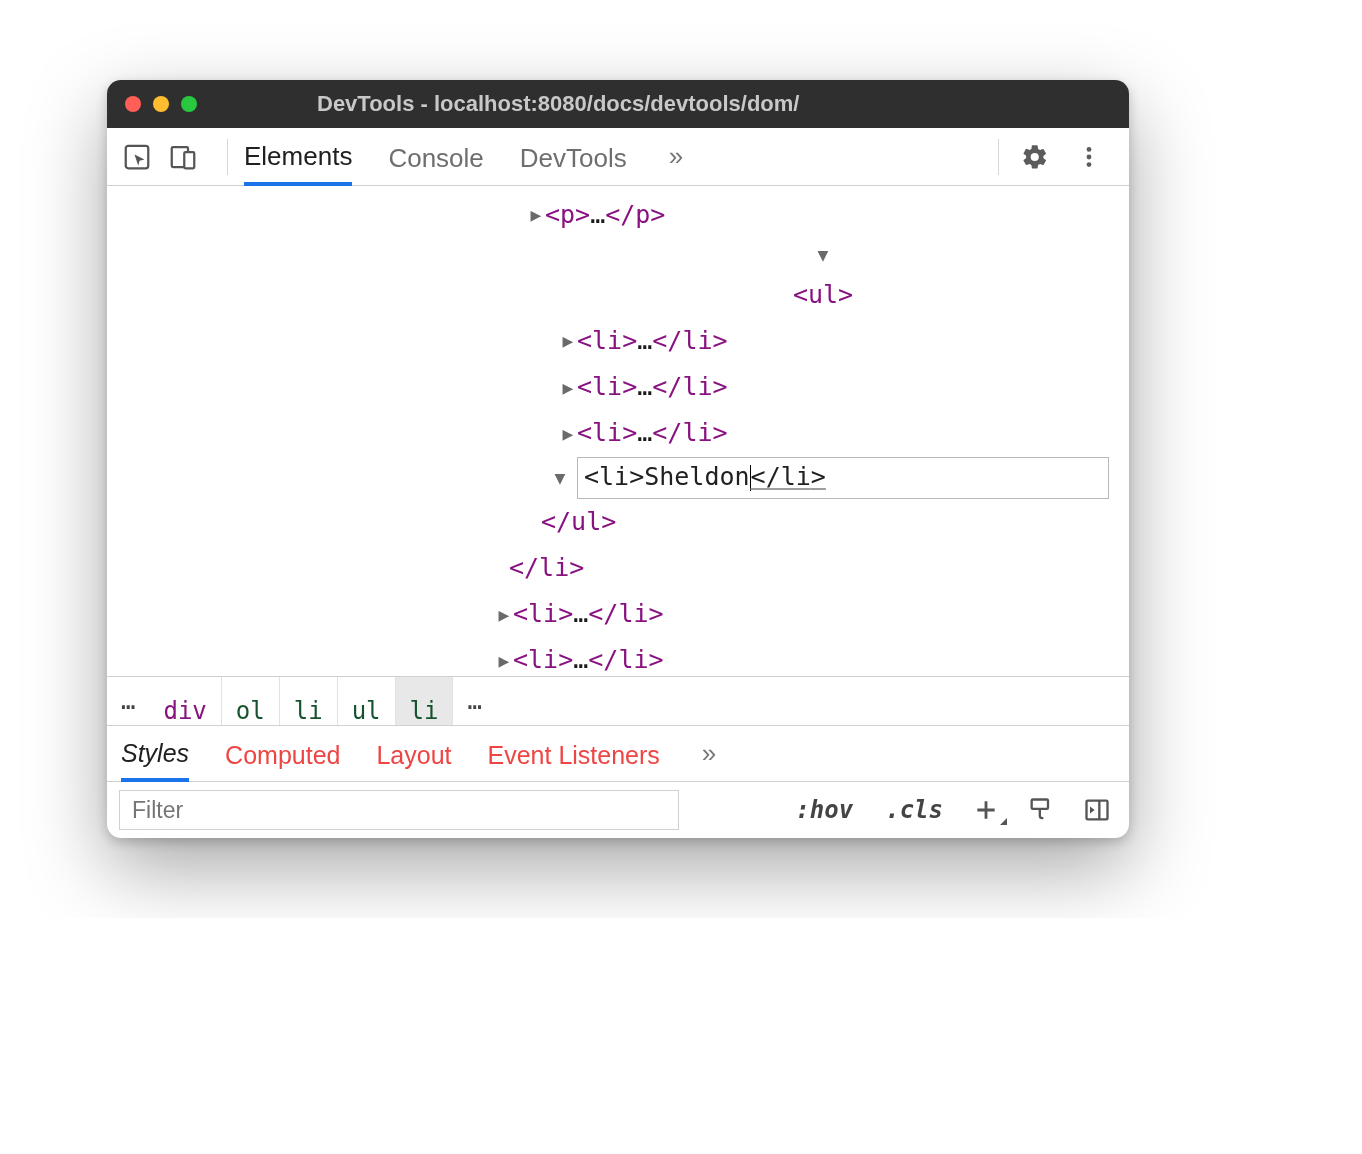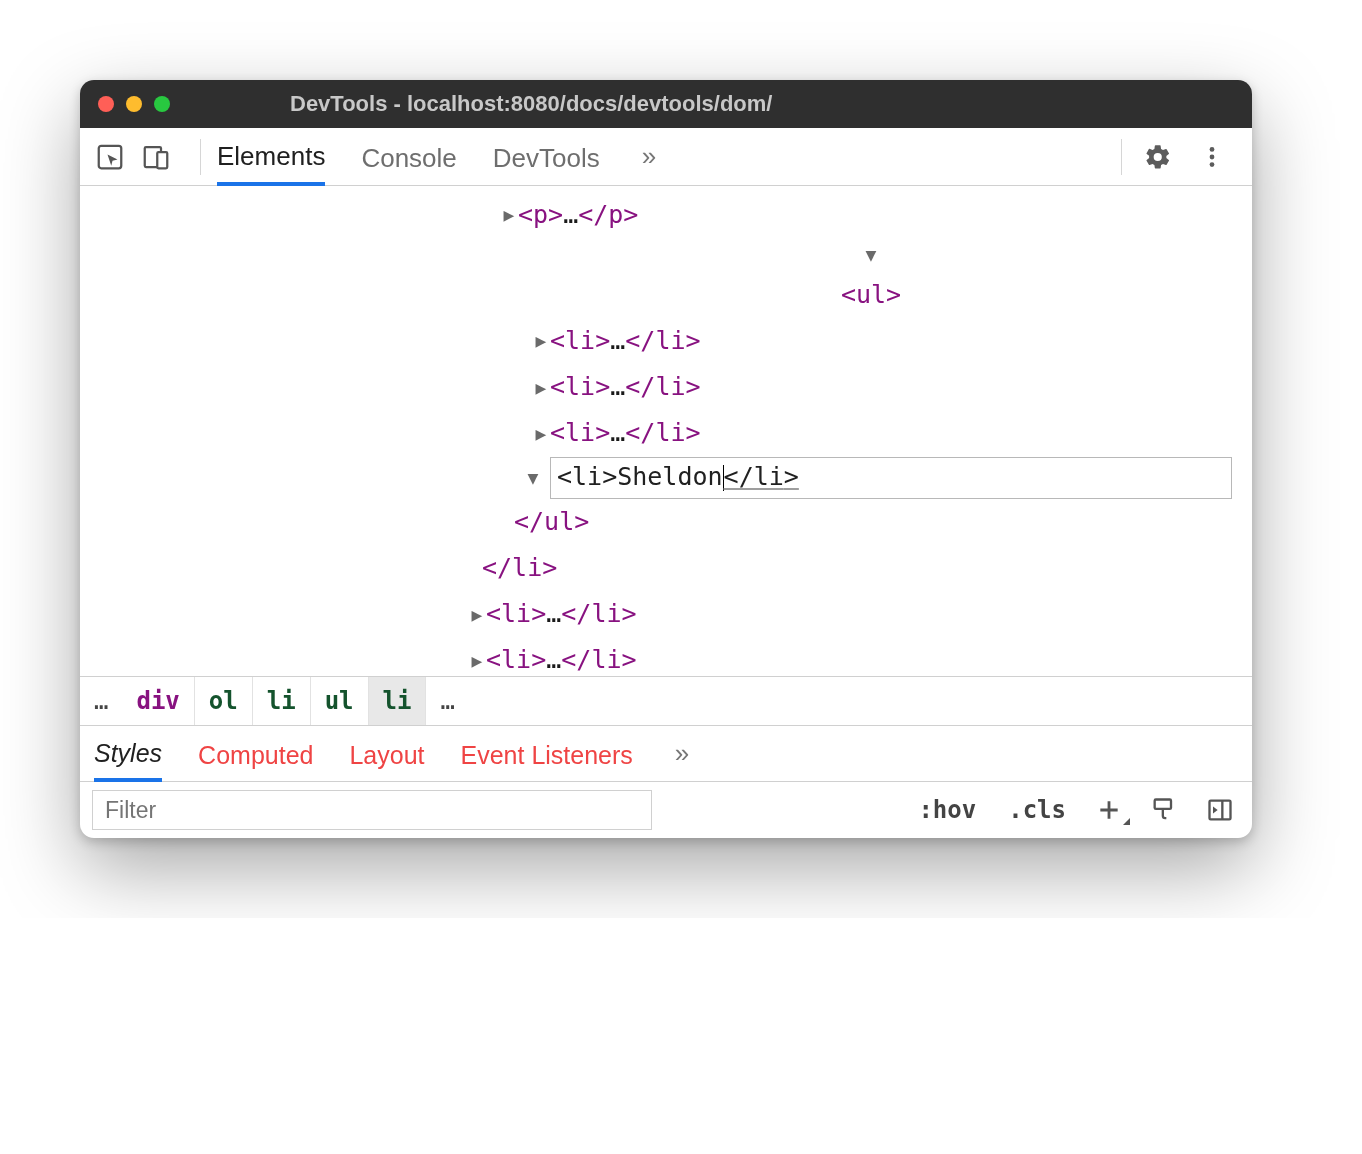--- a/index.html
+++ b/index.html
@@ -2,25 +2,26 @@
 <html><head>
 <meta charset="utf-8">
 <style>
 * { margin: 0; padding: 0; box-sizing: border-box; }
 body {
   background: #fff;
   font-family: -apple-system, BlinkMacSystemFont, "Segoe UI", Arial, sans-serif;
   padding: 80px;
 }
 .window {
-  width: 1172px;
+  width: 1022px;
   border-radius: 14px;
   overflow: hidden;
   box-shadow: 0 30px 80px rgba(0,0,0,.35), 0 4px 12px rgba(0,0,0,.2);
   background: #fff;
+  margin-left: 27px;
 }
 .titlebar {
   background: #2f2f2f;
   height: 48px;
   display: flex;
   align-items: center;
   padding: 0 18px;
 }
 .traffic-lights { display: flex; gap: 12px; }
 .traffic-light { width: 16px; height: 16px; border-radius: 50%; }
@@ -127,24 +128,23 @@
   align-items: center;
   border-top: 1px solid #d0d0d0;
   border-bottom: 1px solid #d0d0d0;
   height: 50px;
   font-family: Menlo, Consolas, monospace;
   font-size: 24px;
 }
 .bc-item {
   padding: 0 14px;
   height: 100%;
-  display: flex; align-items: center;
+  display: flex; align-items: flex-end;
   color: #555;
   border-right: 1px solid #e2e2e2;
-  font-weight: bold;
 }
 .bc-item.tagc { color: #14532d; }
 .bc-item.sel { background: #e8e8e8; }
 .bc-ellipsis { color: #444; padding: 0 14px; }
 .bc-div { color: #881280; }
 .bc-classes { color: #994500; }
 
 .styles-tabs {
   display: flex;
   align-items: center;
@@ -179,20 +179,21 @@
   padding: 0 12px;
   color: #888;
   font-family: inherit;
 }
 .style-btn {
   font-family: Menlo, Consolas, monospace;
   font-size: 24px;
   color: #444;
   padding: 0 8px;
   font-weight: 600;
+  font-style: italic;
 }
 .style-icon { color: #555; display: flex; align-items: center; padding: 0 6px; }
 .plus-sub { position: relative; }
 .plus-sub::after {
   content: ""; position: absolute; right: -2px; bottom: -2px;
   border-left: 7px solid transparent; border-bottom: 7px solid #555;
 }
 </style>
 </head>
 <body>

